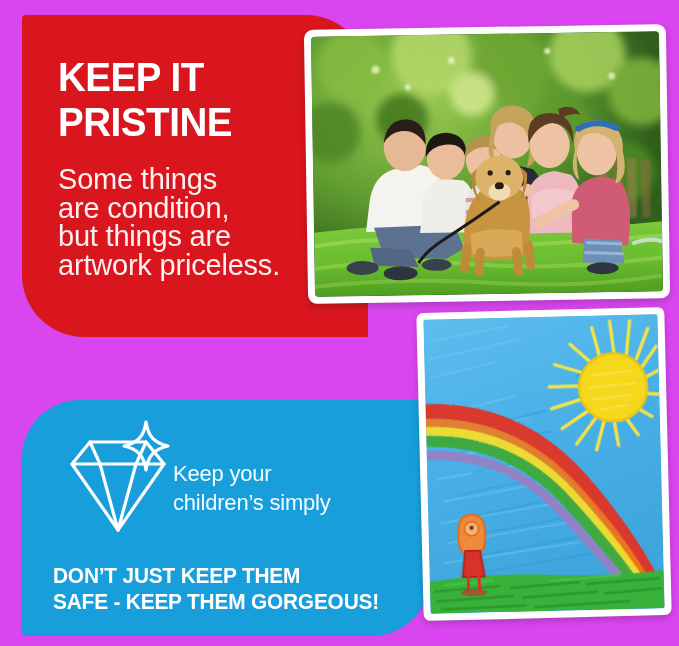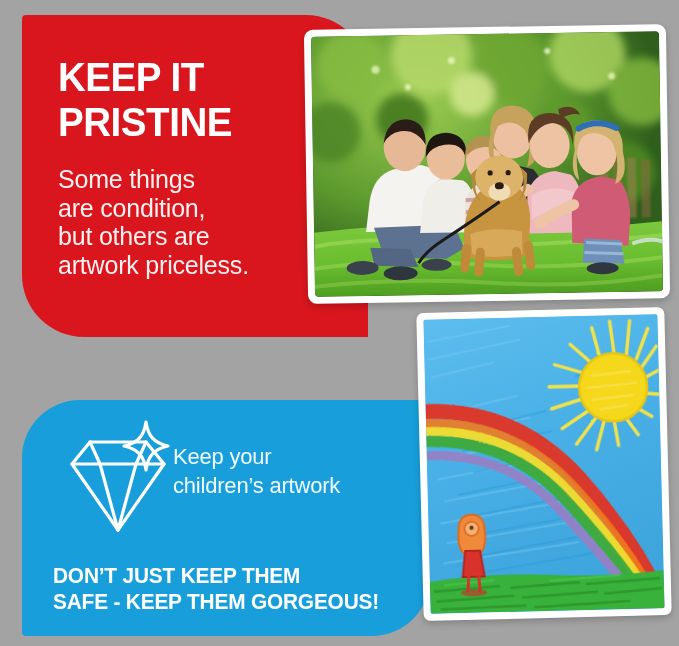--- a/index.html
+++ b/index.html
@@ -28,39 +28,39 @@
     font-size:41px;line-height:45px;
     font-weight:bold;
     letter-spacing:-0.5px;
     transform:scaleX(.94);transform-origin:left top;
     font-family:"Liberation Sans",sans-serif;
   }
   .headline div{white-space:nowrap;}
   .red-body{
     position:absolute;left:36px;top:150px;width:300px;
     color:#fdf0f0;
-    font-size:25px;line-height:28.5px;
+    font-size:29px;line-height:28.5px;
     font-weight:400;
     letter-spacing:-0.2px;
   }
   .red-body div{white-space:nowrap;}
 
   
   .blue-panel{
     position:absolute;left:22px;top:400px;width:408px;height:236px;
     background:var(--blue,#189fdb);
     border-top-left-radius:58px;
     border-top-right-radius:4px;
     border-bottom-right-radius:58px;
     border-bottom-left-radius:4px;
     z-index:2;
   }
   .diamond-icon{position:absolute;left:40px;top:18px;width:112px;height:122px;}
   .blue-body{
-    position:absolute;left:151px;top:42px;width:260px;
+    position:absolute;left:151px;top:59px;width:260px;
     color:#f2fbff;
     font-size:22px;line-height:29px;font-weight:400;
     letter-spacing:-0.2px;
   }
   .blue-body div{white-space:nowrap;}
   .blue-tagline{
     position:absolute;left:31px;top:163px;width:380px;
     color:#ffffff;
     font-size:21.5px;line-height:26px;
     font-weight:bold;letter-spacing:-0.2px;
@@ -89,31 +89,31 @@
     transform:rotate(-1.4deg);
     box-shadow:0 3px 7px rgba(0,0,0,.20);
     z-index:6;
   }
   .art-inner{width:100%;height:100%;border-radius:2px;overflow:hidden;position:relative;background:#4fb4e8;}
   svg{display:block;}
 </style>
 </head>
 <body>
 
-<div id="stage" style="background: #a3a3a3;">
+<div id="stage" style="background: #d946ef;">
 
   <div class="red-panel">
     <div class="headline">
       <div>KEEP IT</div>
       <div>PRISTINE</div>
     </div>
     <div class="red-body">
       <div>Some things</div>
       <div>are condition,</div>
-      <div>but others are</div>
+      <div>but things are</div>
       <div>artwork priceless.</div>
     </div>
   </div>
 
   <div class="blue-panel">
 
     <div class="diamond-icon">
       <svg viewBox="0 0 112 122" width="112" height="122" fill="none" stroke="#ffffff" stroke-width="3.2" stroke-linejoin="round" stroke-linecap="round">
 
         <path d="M10 46 L28 24 L84 24 L102 46 L56 112 Z"></path>
@@ -125,21 +125,21 @@
 
         <path d="M38 46 L56 112"></path>
         <path d="M74 46 L56 112"></path>
 
         <path d="M84 4 C86 18 92 25 106 28 C92 31 86 38 84 52 C82 38 76 31 62 28 C76 25 82 18 84 4 Z"></path>
       </svg>
     </div>
 
     <div class="blue-body">
       <div>Keep your</div>
-      <div>children’s artwork</div>
+      <div>children’s simply</div>
     </div>
 
     <div class="blue-tagline">
       <div>DON’T JUST KEEP THEM</div>
       <div>SAFE - KEEP THEM GORGEOUS!</div>
     </div>
   </div>
 
   <div class="photo-frame">
     <div class="photo-inner">

